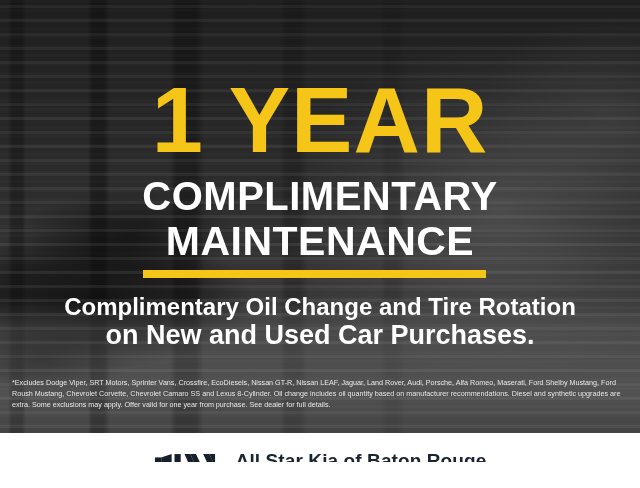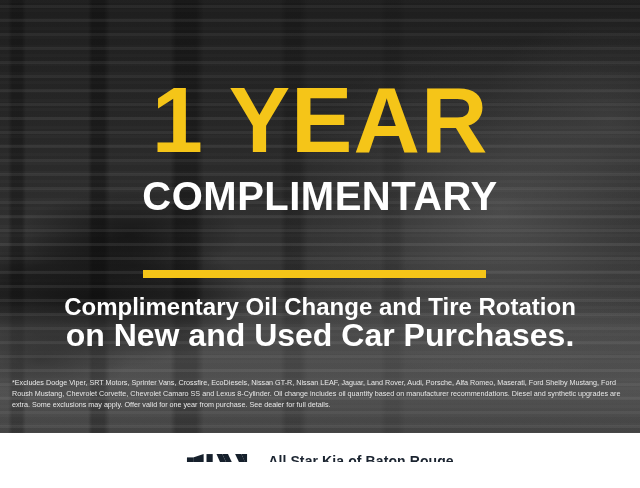--- a/index.html
+++ b/index.html
@@ -137,21 +137,21 @@
   .sub-line1,
   .sub-line2 {
     position: absolute;
     left: 0;
     width: 640px;
     text-align: center;
     color: #ffffff;
     font-weight: bold;
   }
   .sub-line1 { top: 293px; font-size: 24px; line-height: 27px; }
-  .sub-line2 { top: 322px; font-size: 32px; line-height: 27px; text-align: center; }
+  .sub-line2 { top: 322px; font-size: 27px; line-height: 27px; text-align: center; }
 
   
   .disclaimer {
     position: absolute;
     left: 12px;
     top: 377px;
     width: 616px;
     text-align: left;
     color: #e8e8e8;
     font-size: 7.2px;
@@ -171,21 +171,21 @@
     justify-content: center;
   }
   .kia-logo {
     width: 62px;
     height: 17px;
     display: block;
   }
   .dealer-name {
     margin-left: 20px;
     color: #1b2430;
-    font-size: 14px;
+    font-size: 19px;
     font-weight: bold;
     letter-spacing: 0.1px;
     white-space: nowrap;
   }
 </style>
 </head>
 <body>
 
 <div id="banner">
 
@@ -198,20 +198,21 @@
     <div class="photo-layer bg-cabinets"></div>
     <div class="photo-layer bg-scrim"></div>
   </div>
 
   <div class="content">
 
     <div class="headline-year">1 YEAR</div>
 
     <div class="headline-line2">COMPLIMENTARY</div>
 
+    <div class="headline-line3">MAINTENANCE</div>
 
     <div class="divider"></div>
 
     <div class="sub-line1">Complimentary Oil Change and Tire Rotation</div>
 
     <div class="sub-line2">on New and Used Car Purchases.</div>
 
     <div class="disclaimer">*Excludes Dodge Viper, SRT Motors, Sprinter Vans, Crossfire, EcoDiesels, Nissan GT-R, Nissan LEAF, Jaguar, Land Rover, Audi, Porsche, Alfa Romeo, Maserati, Ford Shelby Mustang, Ford Roush Mustang, Chevrolet Corvette, Chevrolet Camaro SS and Lexus 8-Cylinder. Oil change includes oil quantity based on manufacturer recommendations. Diesel and synthetic upgrades are extra. Some exclusions may apply. Offer valid for one year from purchase. See dealer for full details.</div>
   </div>
 

